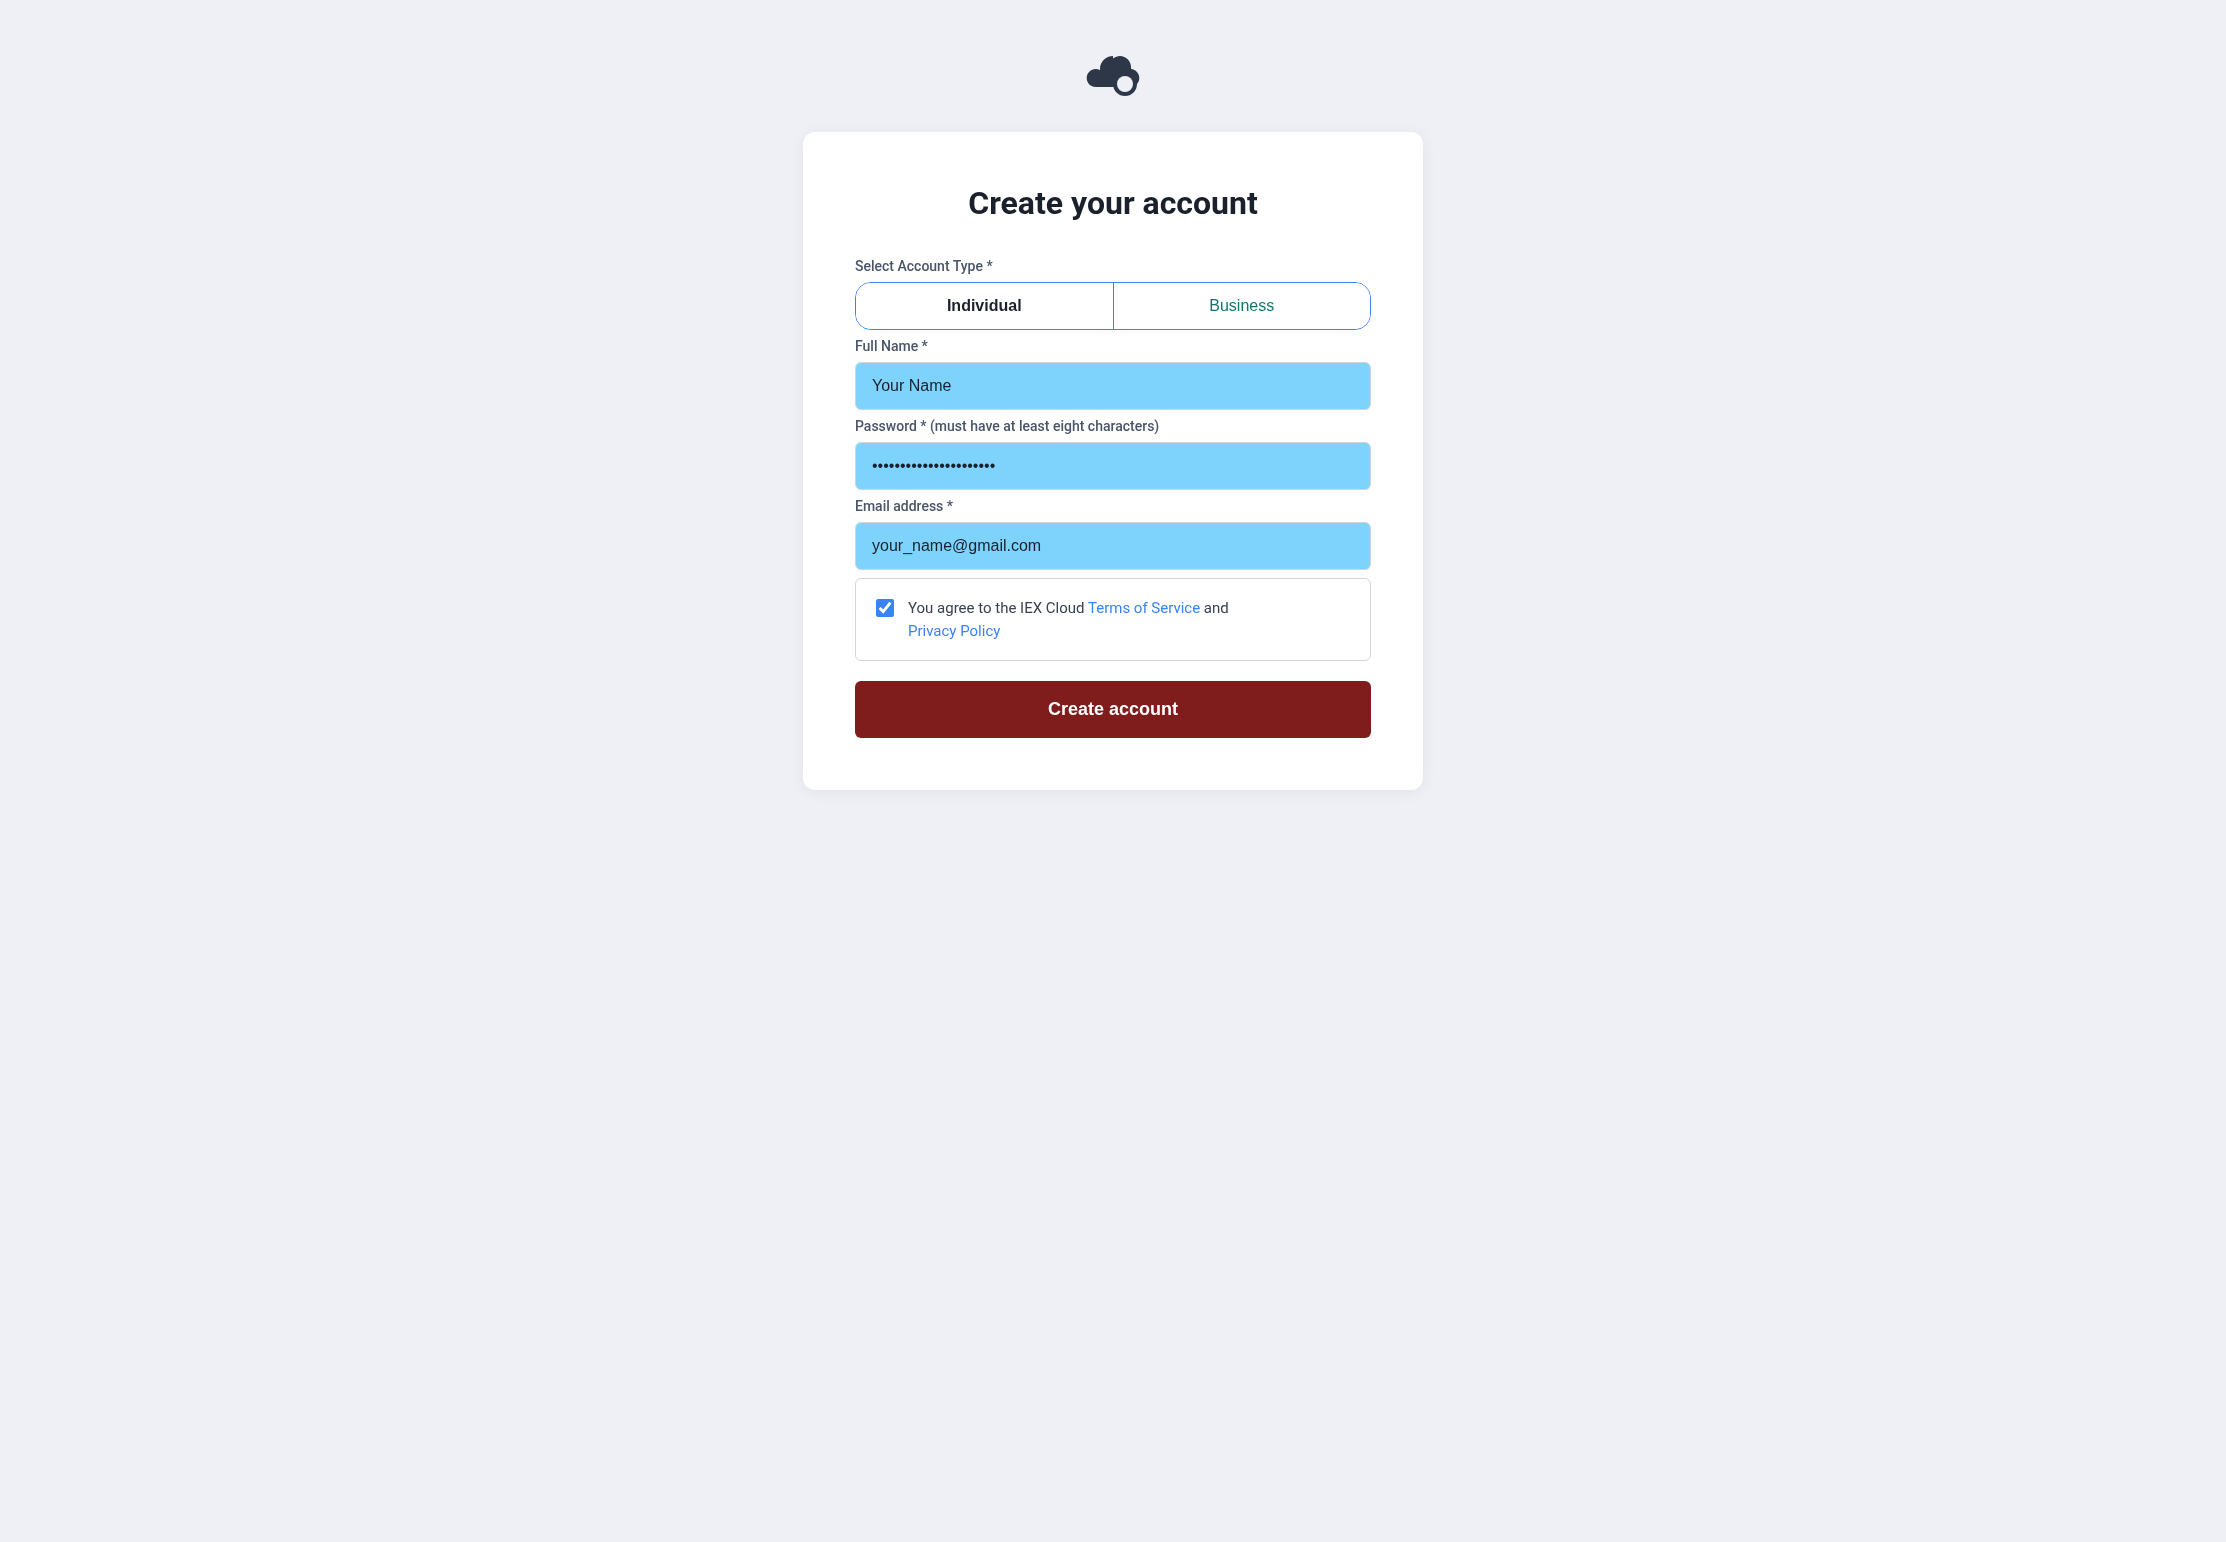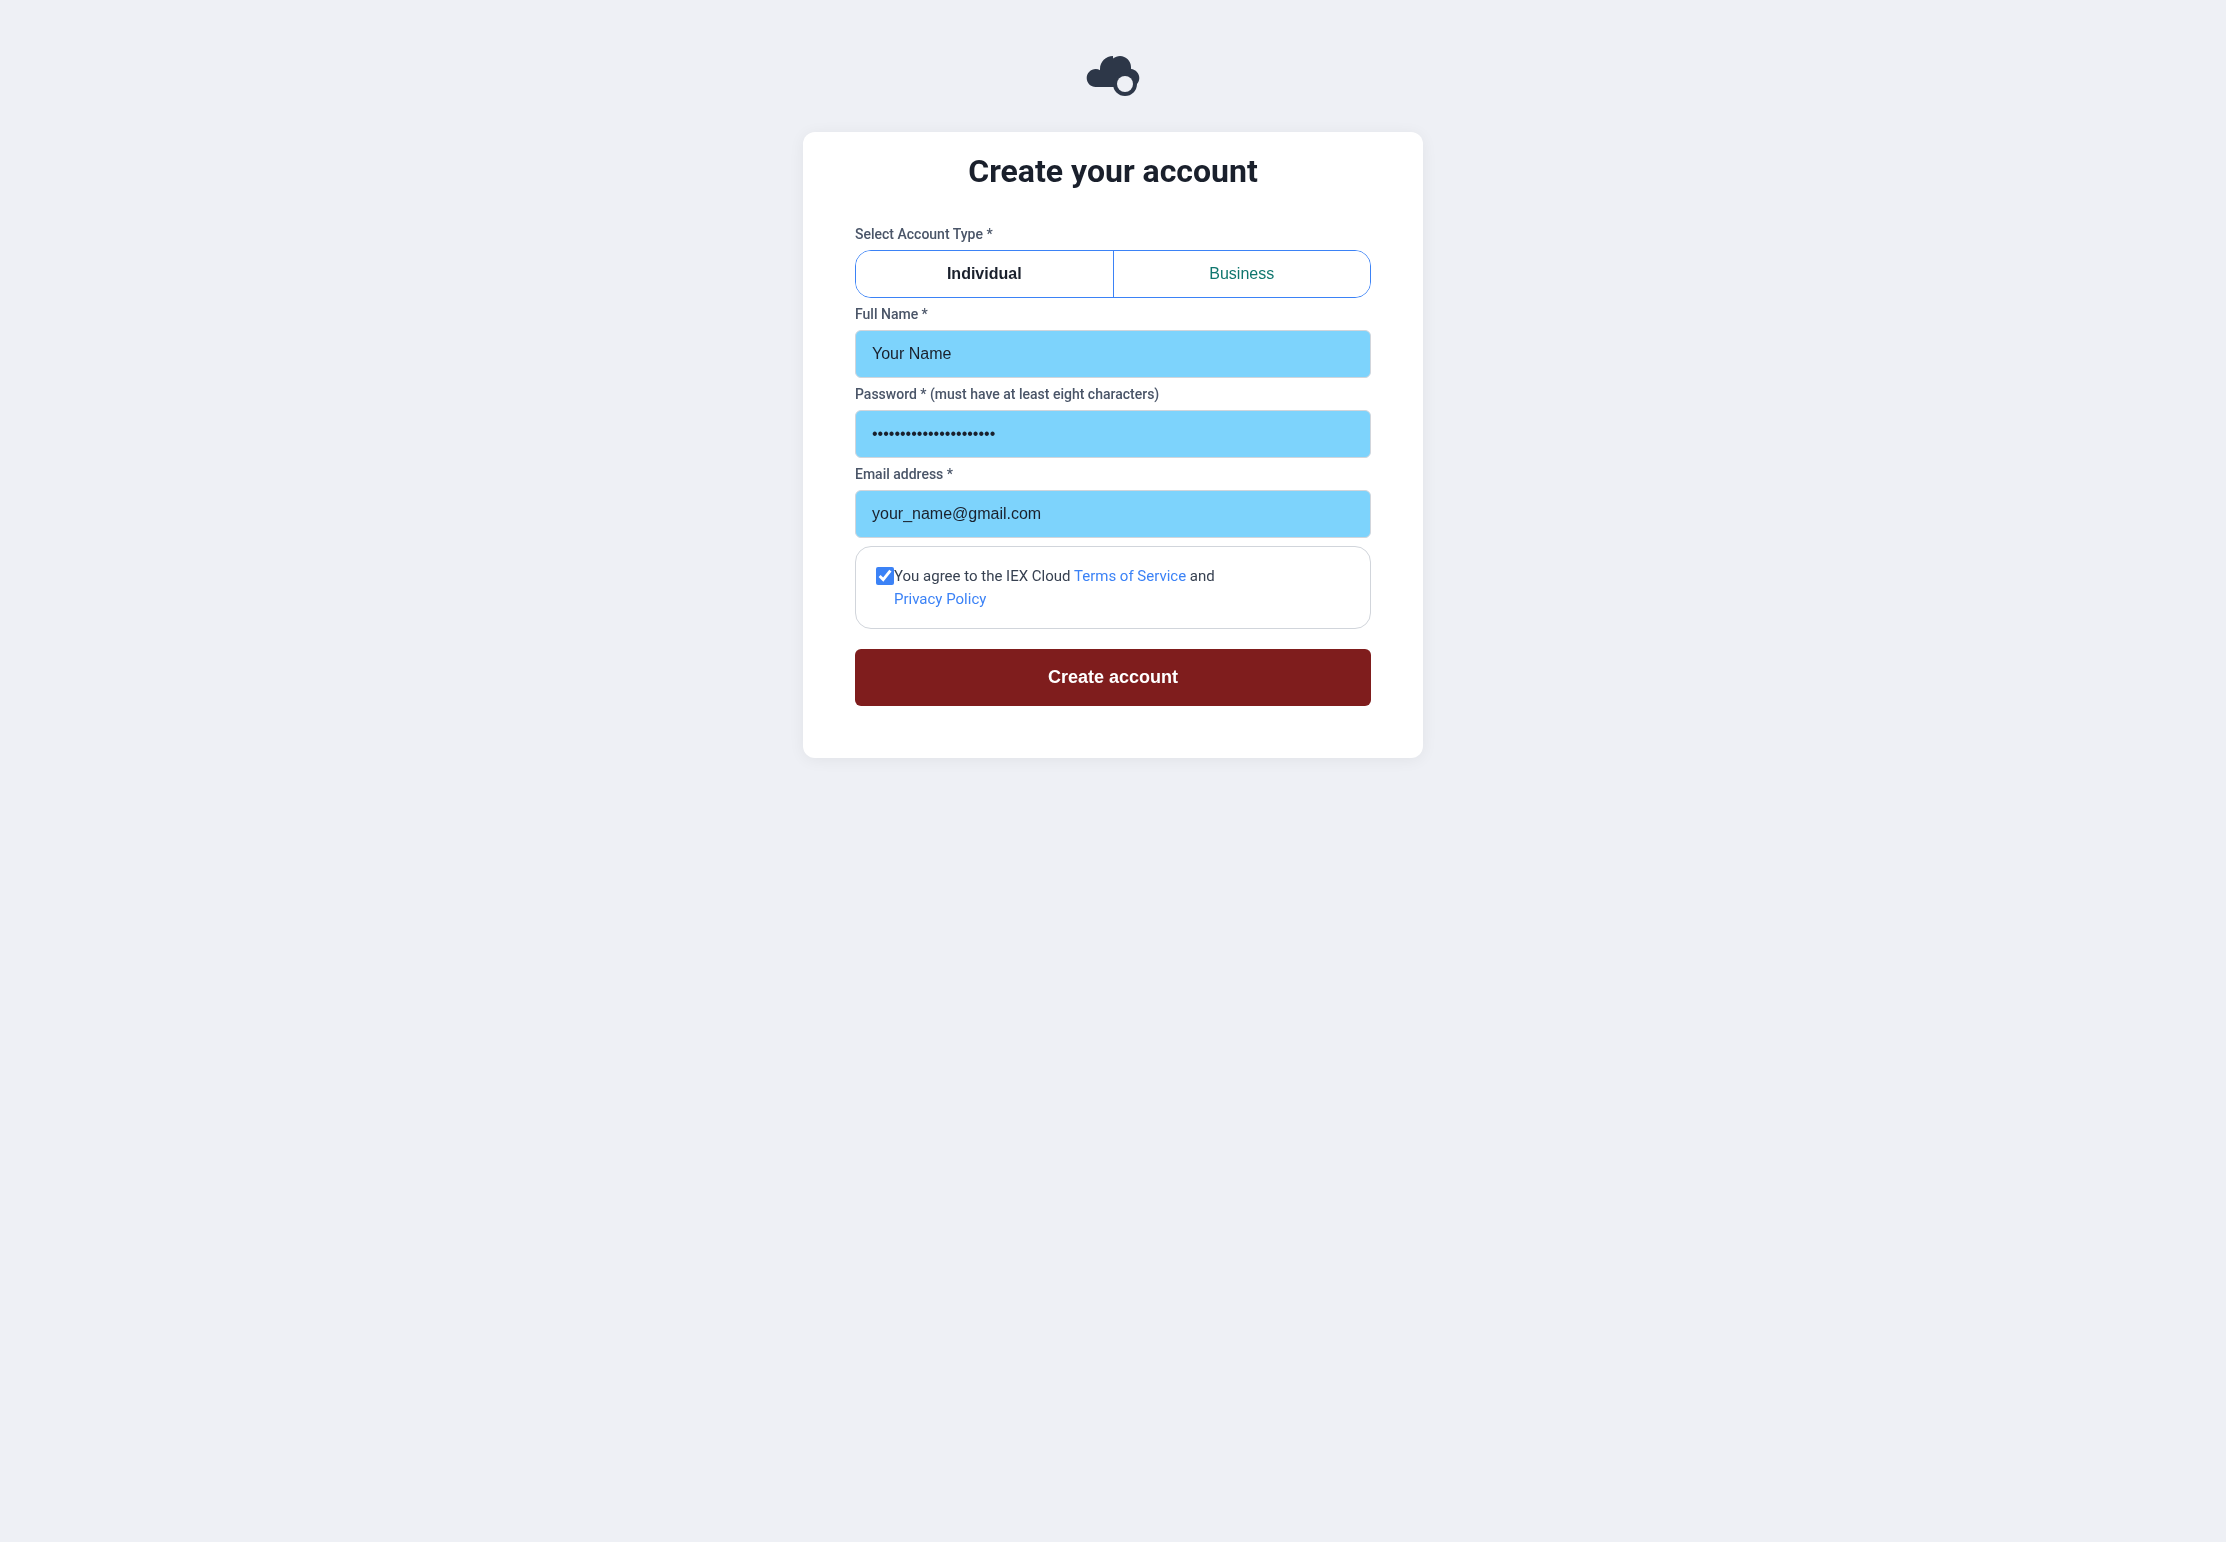--- a/index.html
+++ b/index.html
@@ -19,21 +19,21 @@
     }
 
     .logo-area {
       margin-bottom: 30px;
       margin-top: 10px;
     }
 
     .card {
       background: #ffffff;
       border-radius: 12px;
-      padding: 20px 52px 52px;
+      padding: 52px 52px 52px;
       width: 100%;
       max-width: 620px;
       box-shadow: 0 2px 16px rgba(0,0,0,0.06);
     }
 
     .page-title {
       font-size: 32px;
       font-weight: 700;
       color: #1a202c;
       text-align: center;
@@ -96,24 +96,25 @@
       background: #7dd3fc;
       transition: border-color 0.15s;
     }
 
     .text-input::placeholder {
       color: #9ca3af;
     }
 
     .checkbox-area {
       border: 1.5px solid #d1d5db;
-      border-radius: 16px;
+      border-radius: 6px;
       padding: 18px 20px;
       display: flex;
       align-items: flex-start;
+      gap: 14px;
     }
 
     .checkbox-wrapper {
       display: flex;
       align-items: center;
       justify-content: center;
       margin-top: 2px;
       flex-shrink: 0;
     }
 

